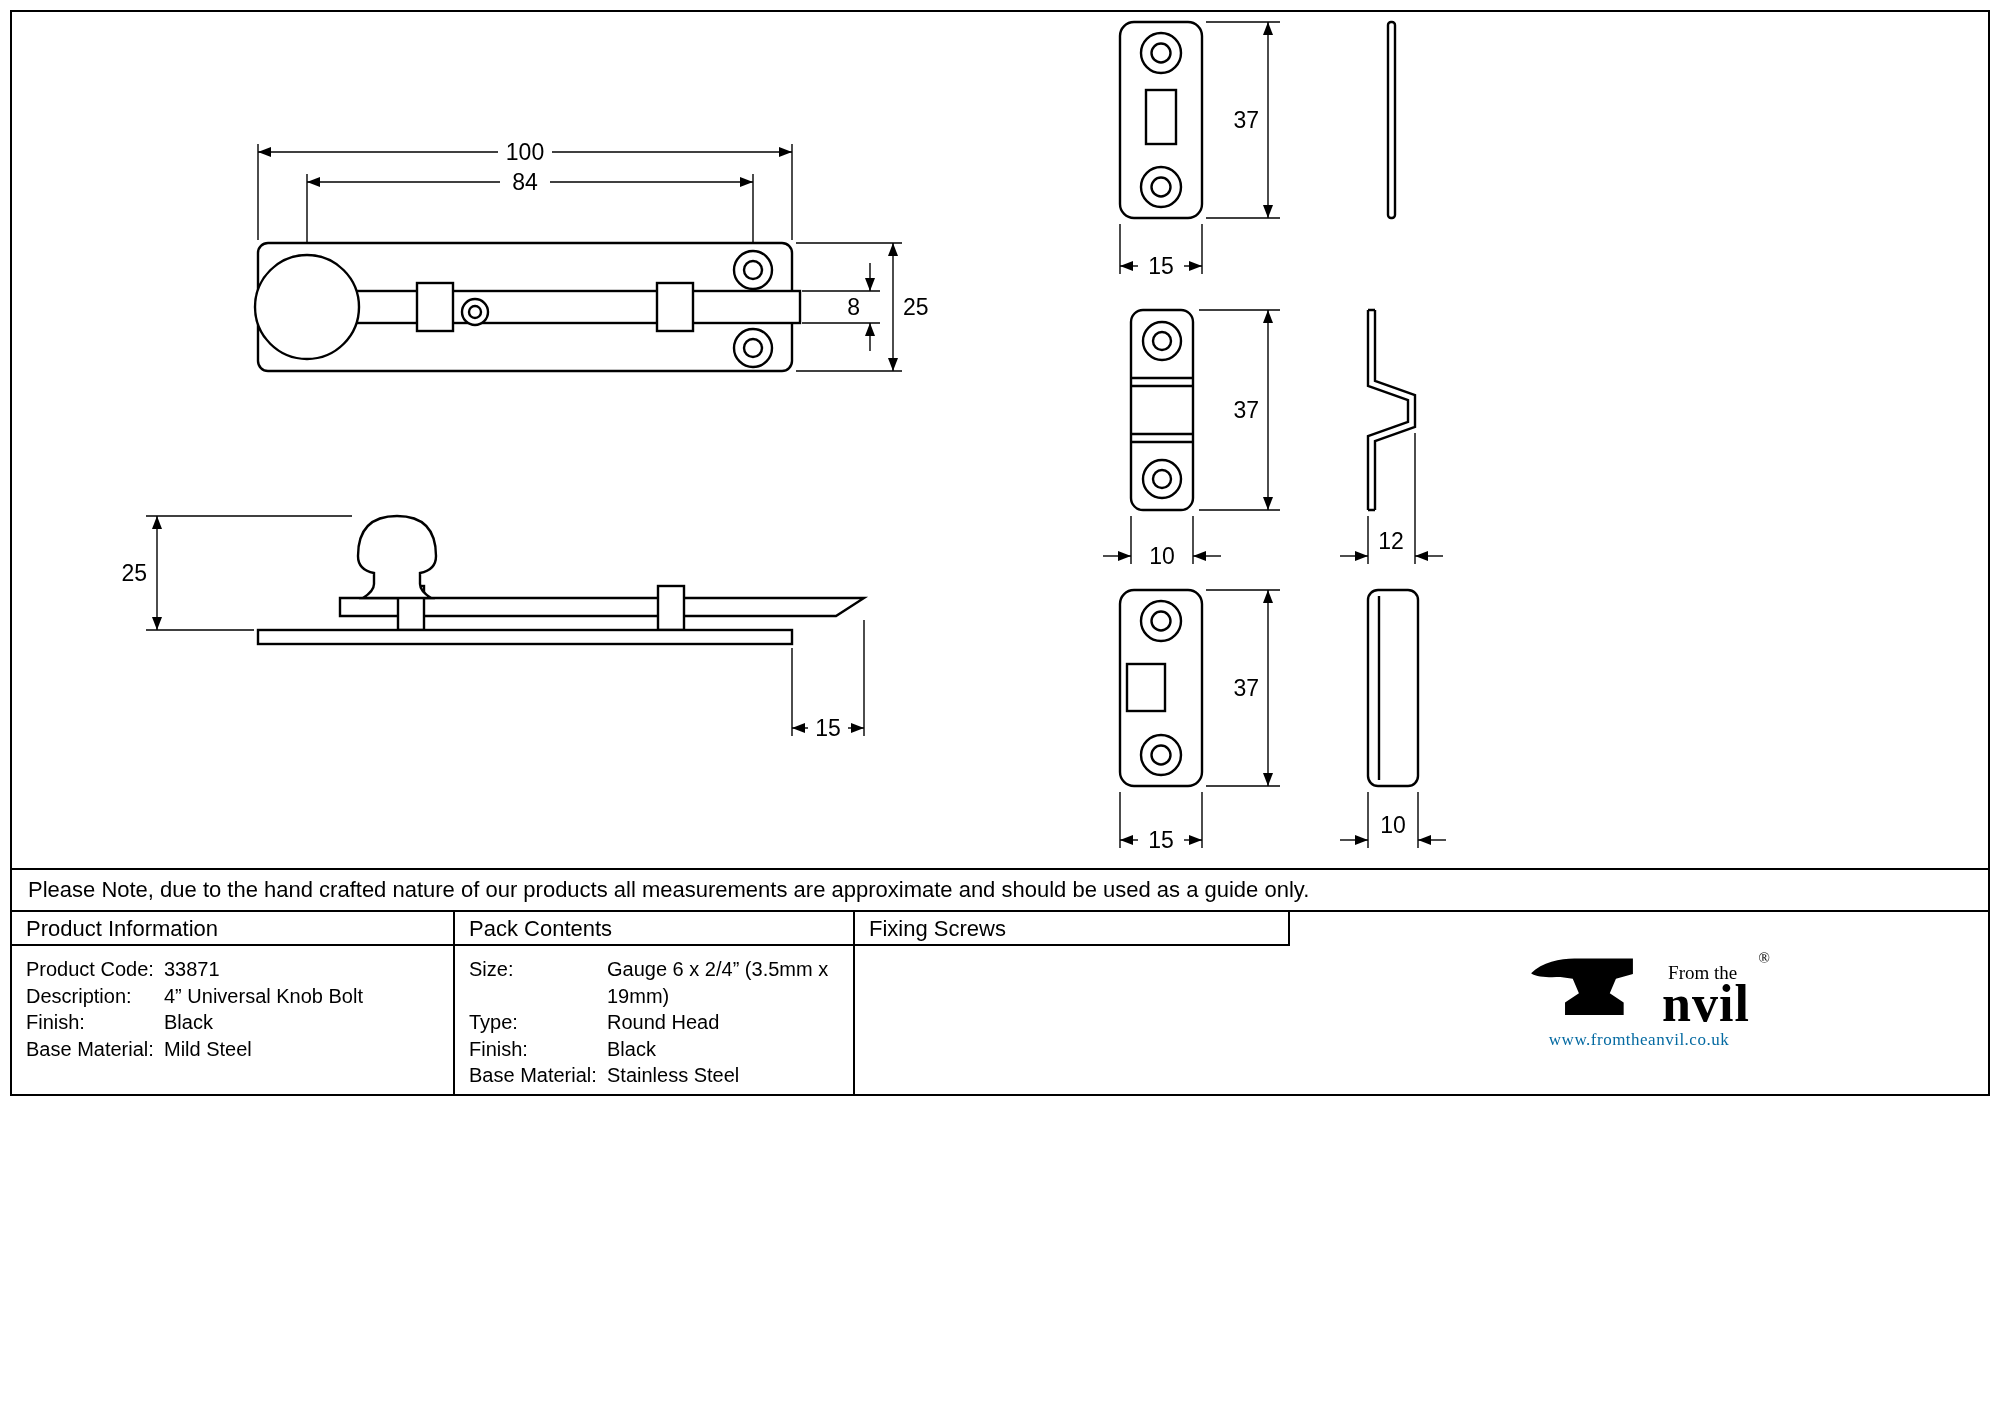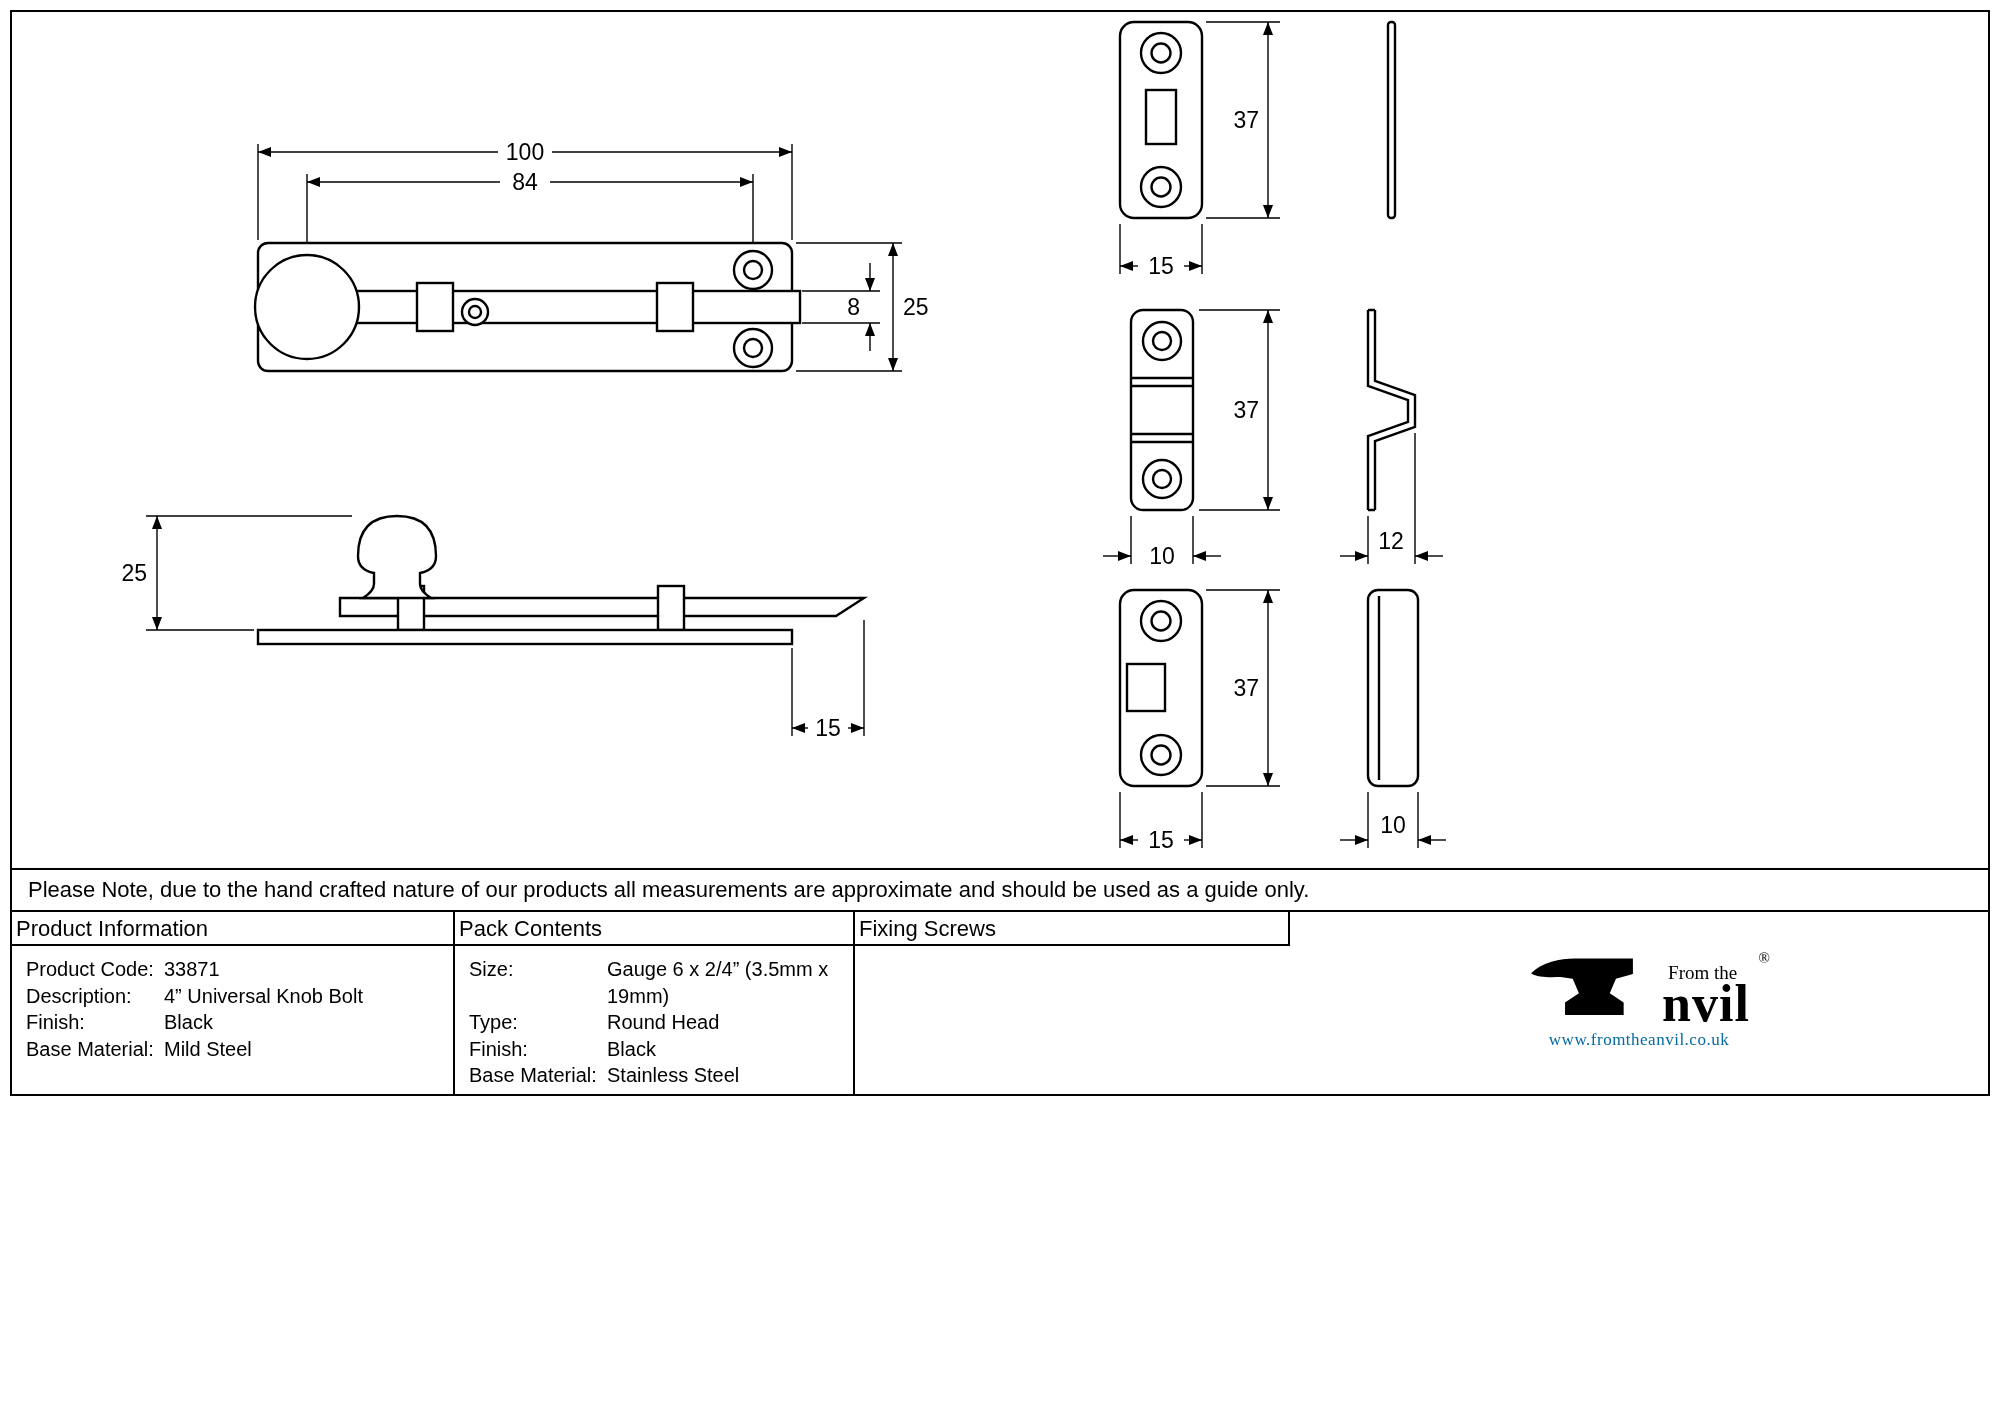--- a/index.html
+++ b/index.html
@@ -3,21 +3,21 @@
 <meta charset="utf-8">
 <style>
   * { margin:0; padding:0; box-sizing:border-box; }
   html,body { background:#ffffff; }
   body { width:2000px; height:1406px; font-family:"Liberation Sans", sans-serif; color:#000; position:relative; }
   .canvas { position:relative; width:2000px; height:1406px; background:#fff; }
   .sheet { position:absolute; left:10px; top:10px; width:1980px; height:1086px; border:2px solid #000; background:#fff; }
   .drawing-area { position:absolute; left:0; top:0; width:1976px; height:856px; overflow:hidden; }
   .note-bar { position:absolute; left:0; top:856px; width:1976px; height:42px; border-top:2px solid #000; display:flex; align-items:center; padding-left:16px; font-size:22px; }
   .info-grid { position:absolute; left:0; top:898px; width:1976px; height:184px; border-top:2px solid #000; display:grid; grid-template-columns:443px 400px 435px 1fr; grid-template-rows:34px 1fr; }
-  .cell-h { border-right:2px solid #000; border-bottom:2px solid #000; padding:4px 4px 0; font-size:22px; }
+  .cell-h { border-right:2px solid #000; border-bottom:2px solid #000; padding:4px 14px 0; font-size:22px; }
   .cell-b { border-right:2px solid #000; padding:10px 14px 0; font-size:20px; line-height:26.5px; }
   .kv { display:flex; }
   .kv .k { flex:0 0 138px; }
   .logo-cell { grid-column:4; grid-row:1 / 3; position:relative; display:flex; flex-direction:column; align-items:center; justify-content:center; }
   .logo-row { display:flex; align-items:flex-end; position:relative;gap:24px; }
   .anvil-glyph { width:108px; height:70px; display:block; }
   .logo-texts { display:flex; flex-direction:column; align-items:flex-start; margin-left:2px; }
   .from-the { font-family:"Liberation Serif", serif; font-size:19px; line-height:18px; margin-left:6px; }
   .wordmark { font-family:"Liberation Serif", serif; font-weight:bold; font-size:52px; line-height:44px; letter-spacing:1px; }
   .reg { position:absolute; right:-20px; top:-6px; font-size:15px; font-family:"Liberation Serif", serif; }

